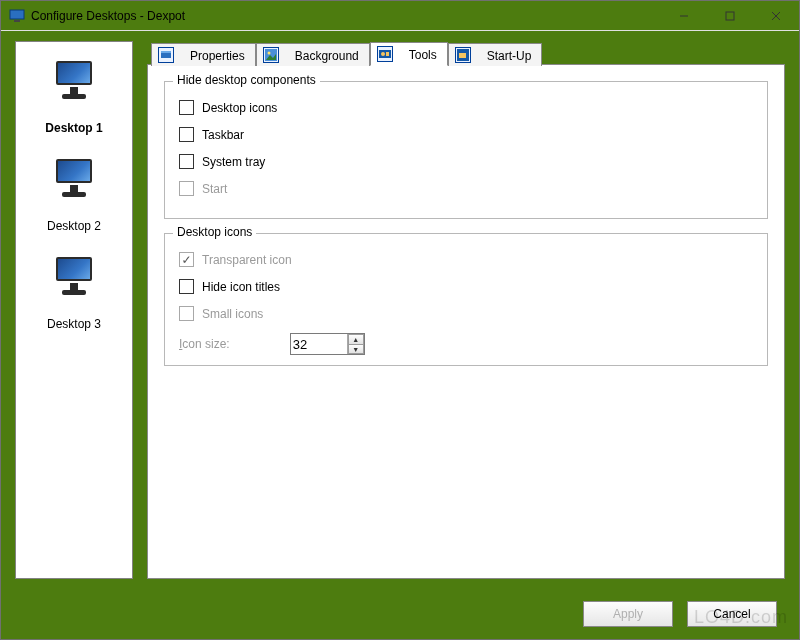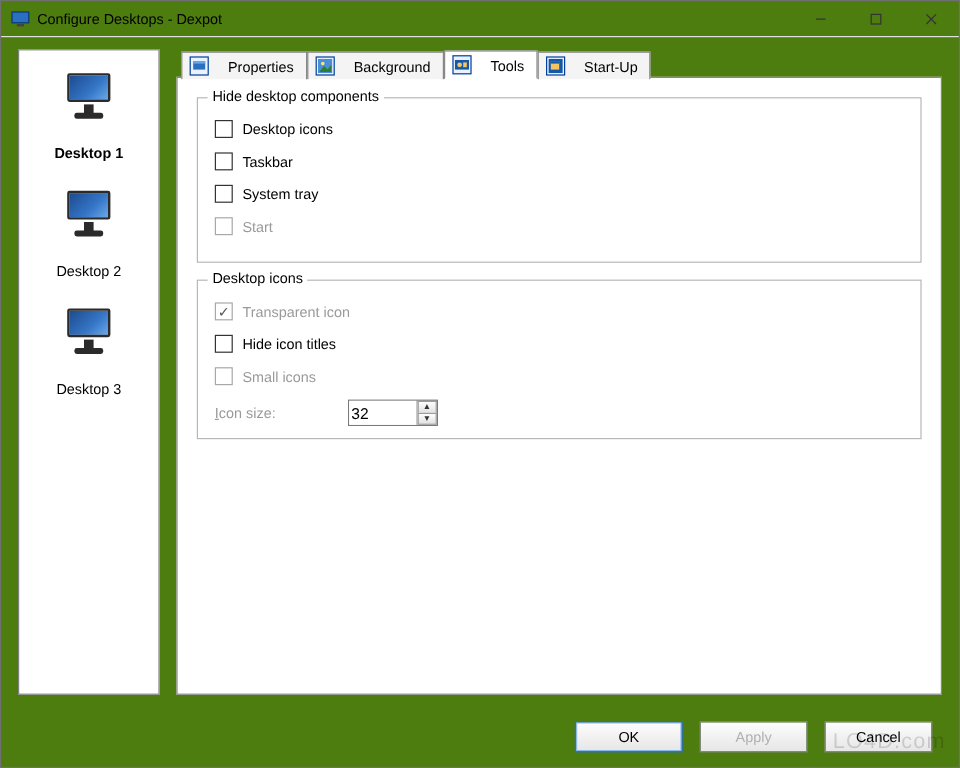--- a/index.html
+++ b/index.html
@@ -226,23 +226,20 @@
             </div>
           </div>
         </div>
 
       </div>
     </div>
 
   </div>
 
   <div class="footer">
-    <div class="btn default">
-          <span>OK</span>
-        </div>
     <div class="btn disabled">
           <span>Apply</span>
         </div>
     <div class="btn">
           <span>Cancel</span>
         </div>
   </div>
 
 </div>
 <div class="watermark">LO4D.com</div>

